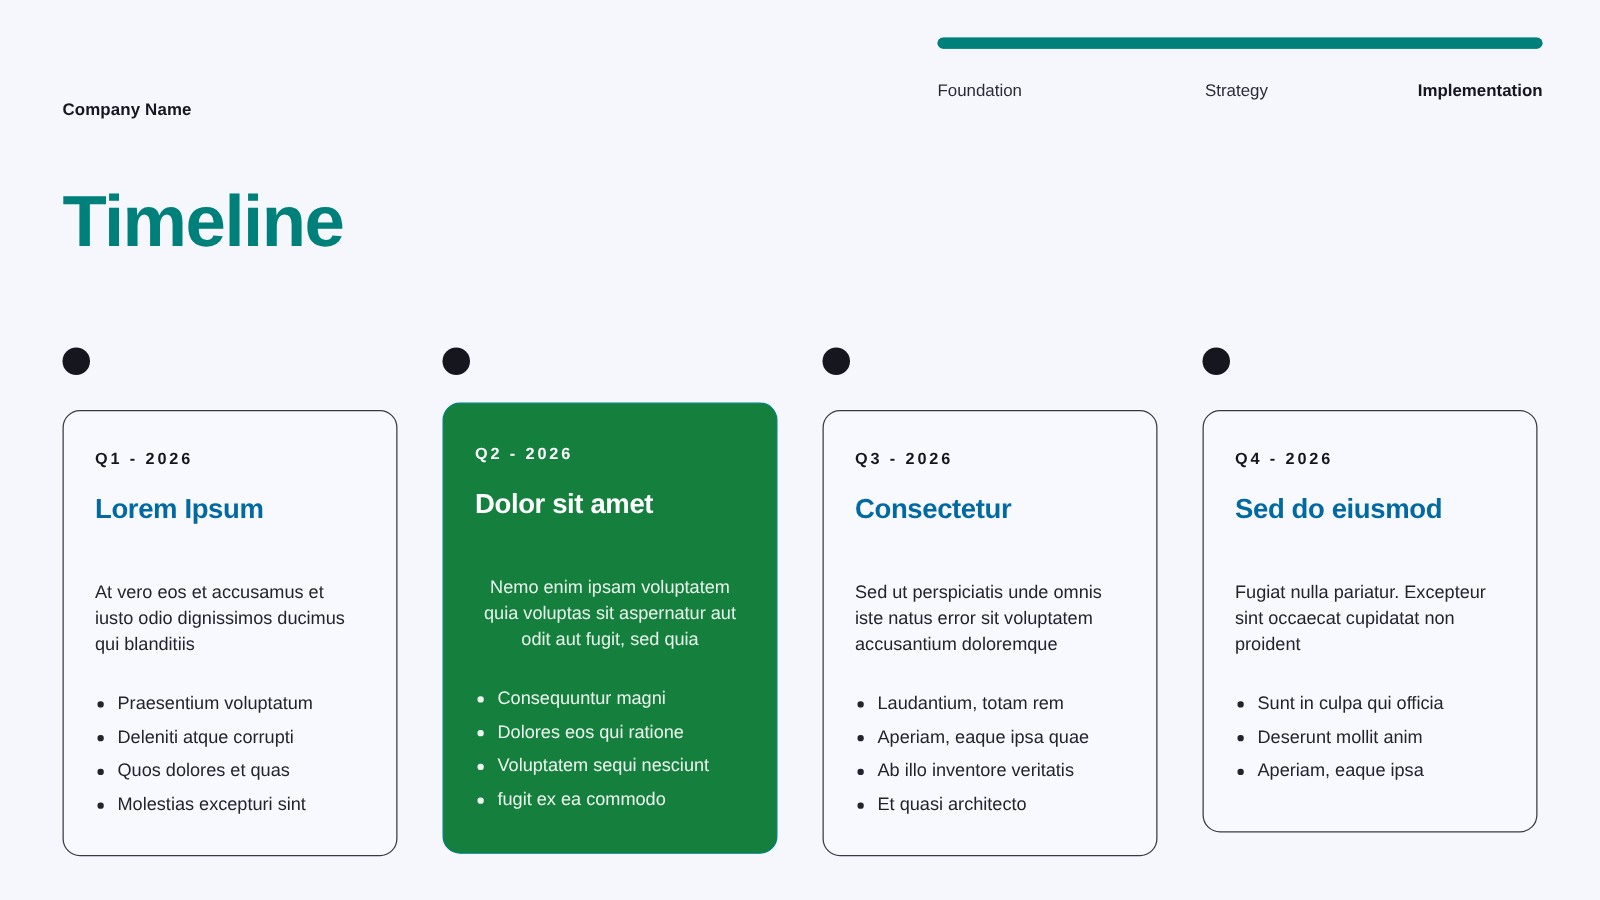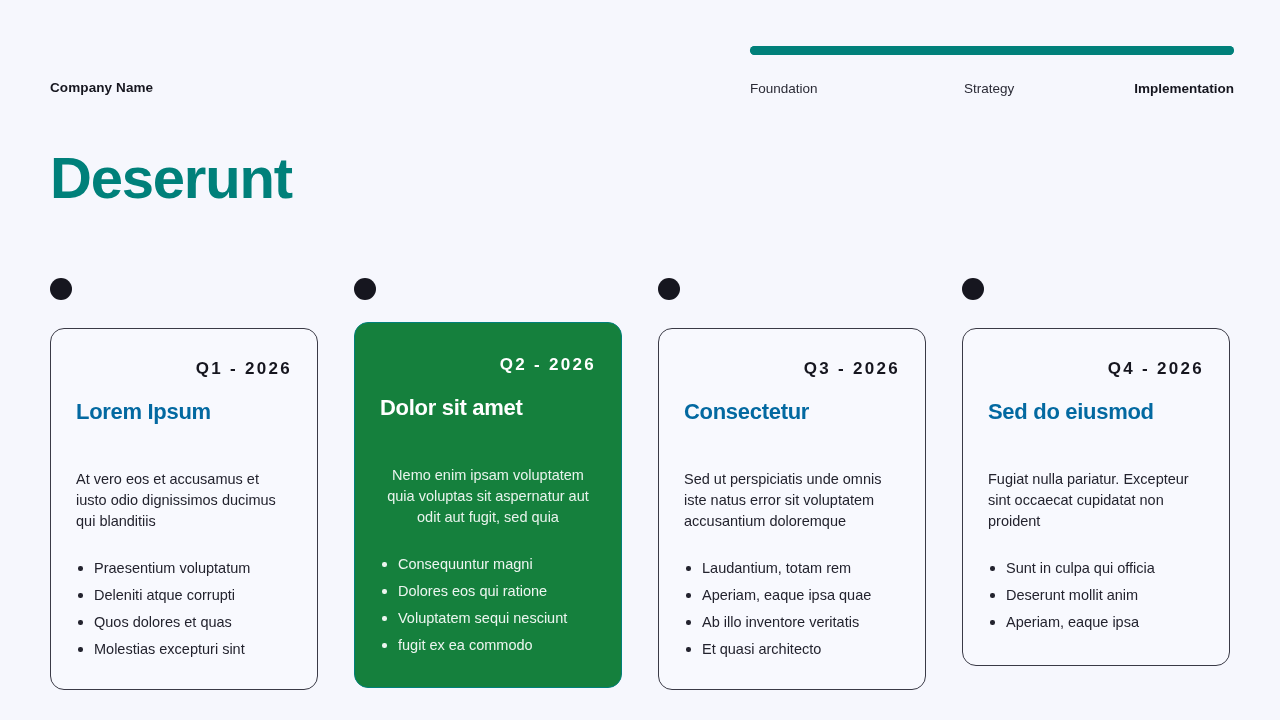--- a/index.html
+++ b/index.html
@@ -31,21 +31,21 @@
     top: 80px;
     font-size: 13.5px;
     font-weight: bold;
     letter-spacing: 0.1px;
     color: #16161f;
   }
 
   .nav-block {
     position: absolute;
     left: 750px;
-    top: 46px;
+    top: 30px;
     width: 484px;
   }
 
   .progress-track {
     width: 484px;
     height: 9px;
     border-radius: 5px;
     background: #00807a;
     overflow: hidden;
   }
@@ -133,26 +133,25 @@
 
   .card.highlight {
     background: #15803d;
     border: 1px solid #00807a;
     padding: 32px 25px 30px 25px;
     margin-top: 22px;
     min-height: 334px;
   }
 
   .card-period {
-    font-size: 17px;
+    font-size: 13px;
     font-weight: bold;
     letter-spacing: 2.3px;
     color: #16161f;
     margin-bottom: 20px;
-    text-align: right;
   }
   .card.highlight .card-period { color: #ffffff; }
 
   .card-title {
     font-size: 22px;
     font-weight: bold;
     letter-spacing: -0.3px;
     color: #0369a1;
     line-height: 1.2;
     margin-bottom: 44px;
@@ -209,21 +208,21 @@
     </div>
     <div class="nav-labels">
       <span class="nav-label pos-0">Foundation</span>
       <span class="nav-label pos-1">Strategy</span>
       <span class="nav-label pos-2 active">Implementation</span>
     </div>
   </div>
 
 </div>
 
-<h1 class="page-title">Deserunt</h1>
+<h1 class="page-title">Timeline</h1>
 
 <div class="timeline">
   <div class="track">
 
     <div class="col">
       <div class="marker-dot"></div>
       <div class="card">
         <div class="card-period">Q1 - 2026</div>
         <div class="card-title">Lorem Ipsum</div>
         <div class="card-body">At vero eos et accusamus et iusto odio dignissimos ducimus qui blanditiis</div>

